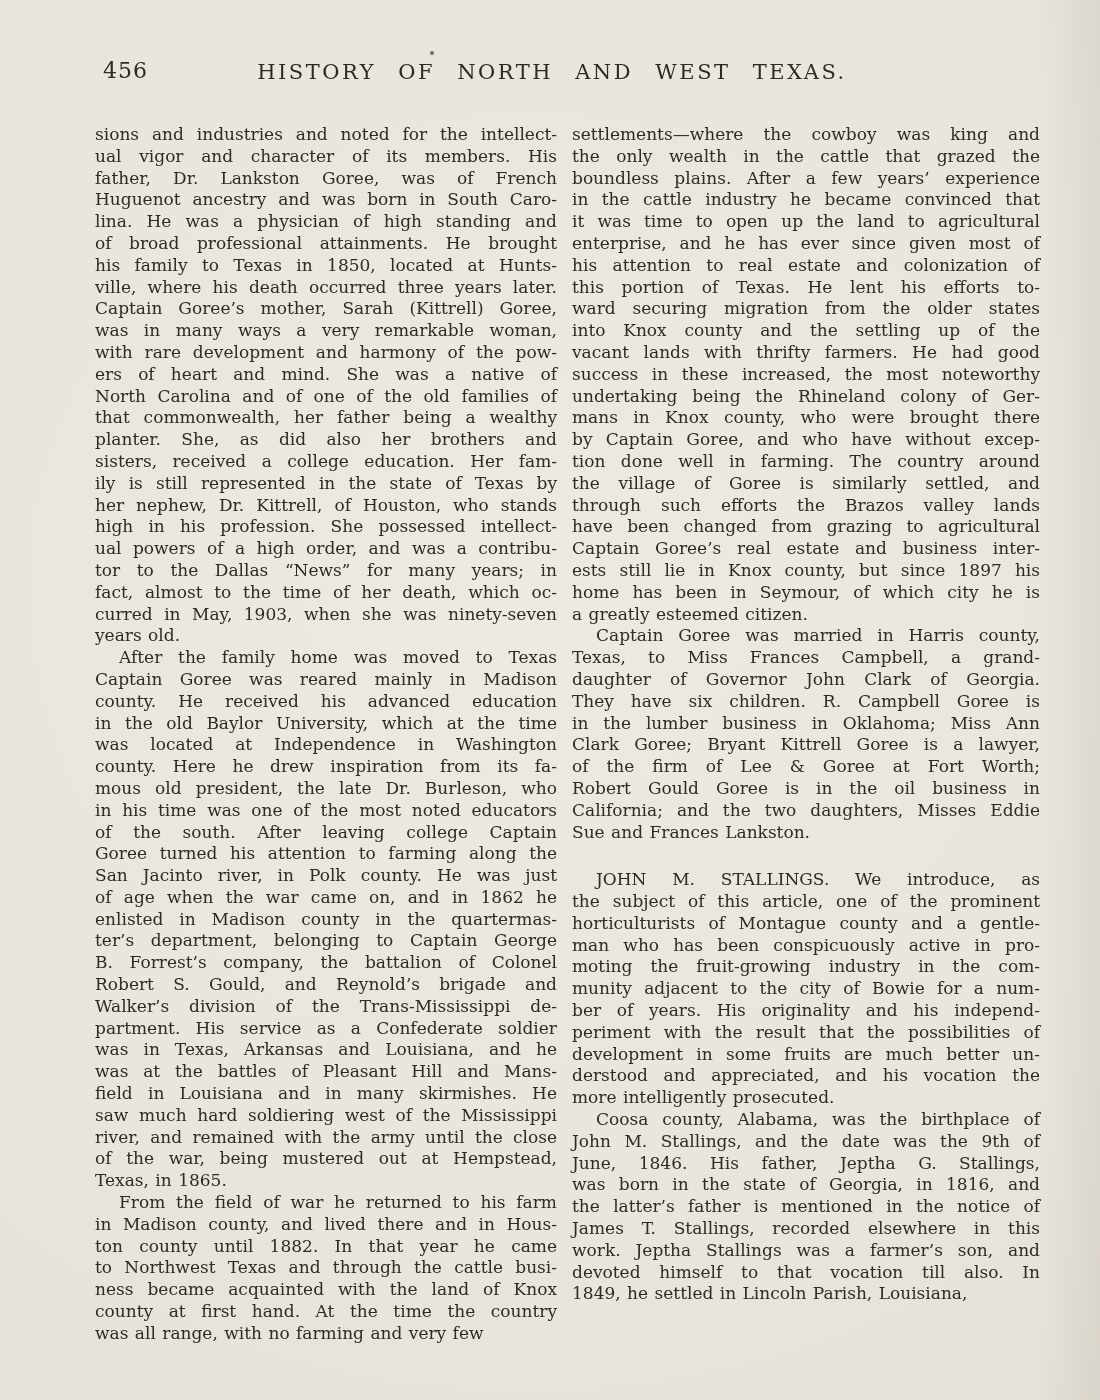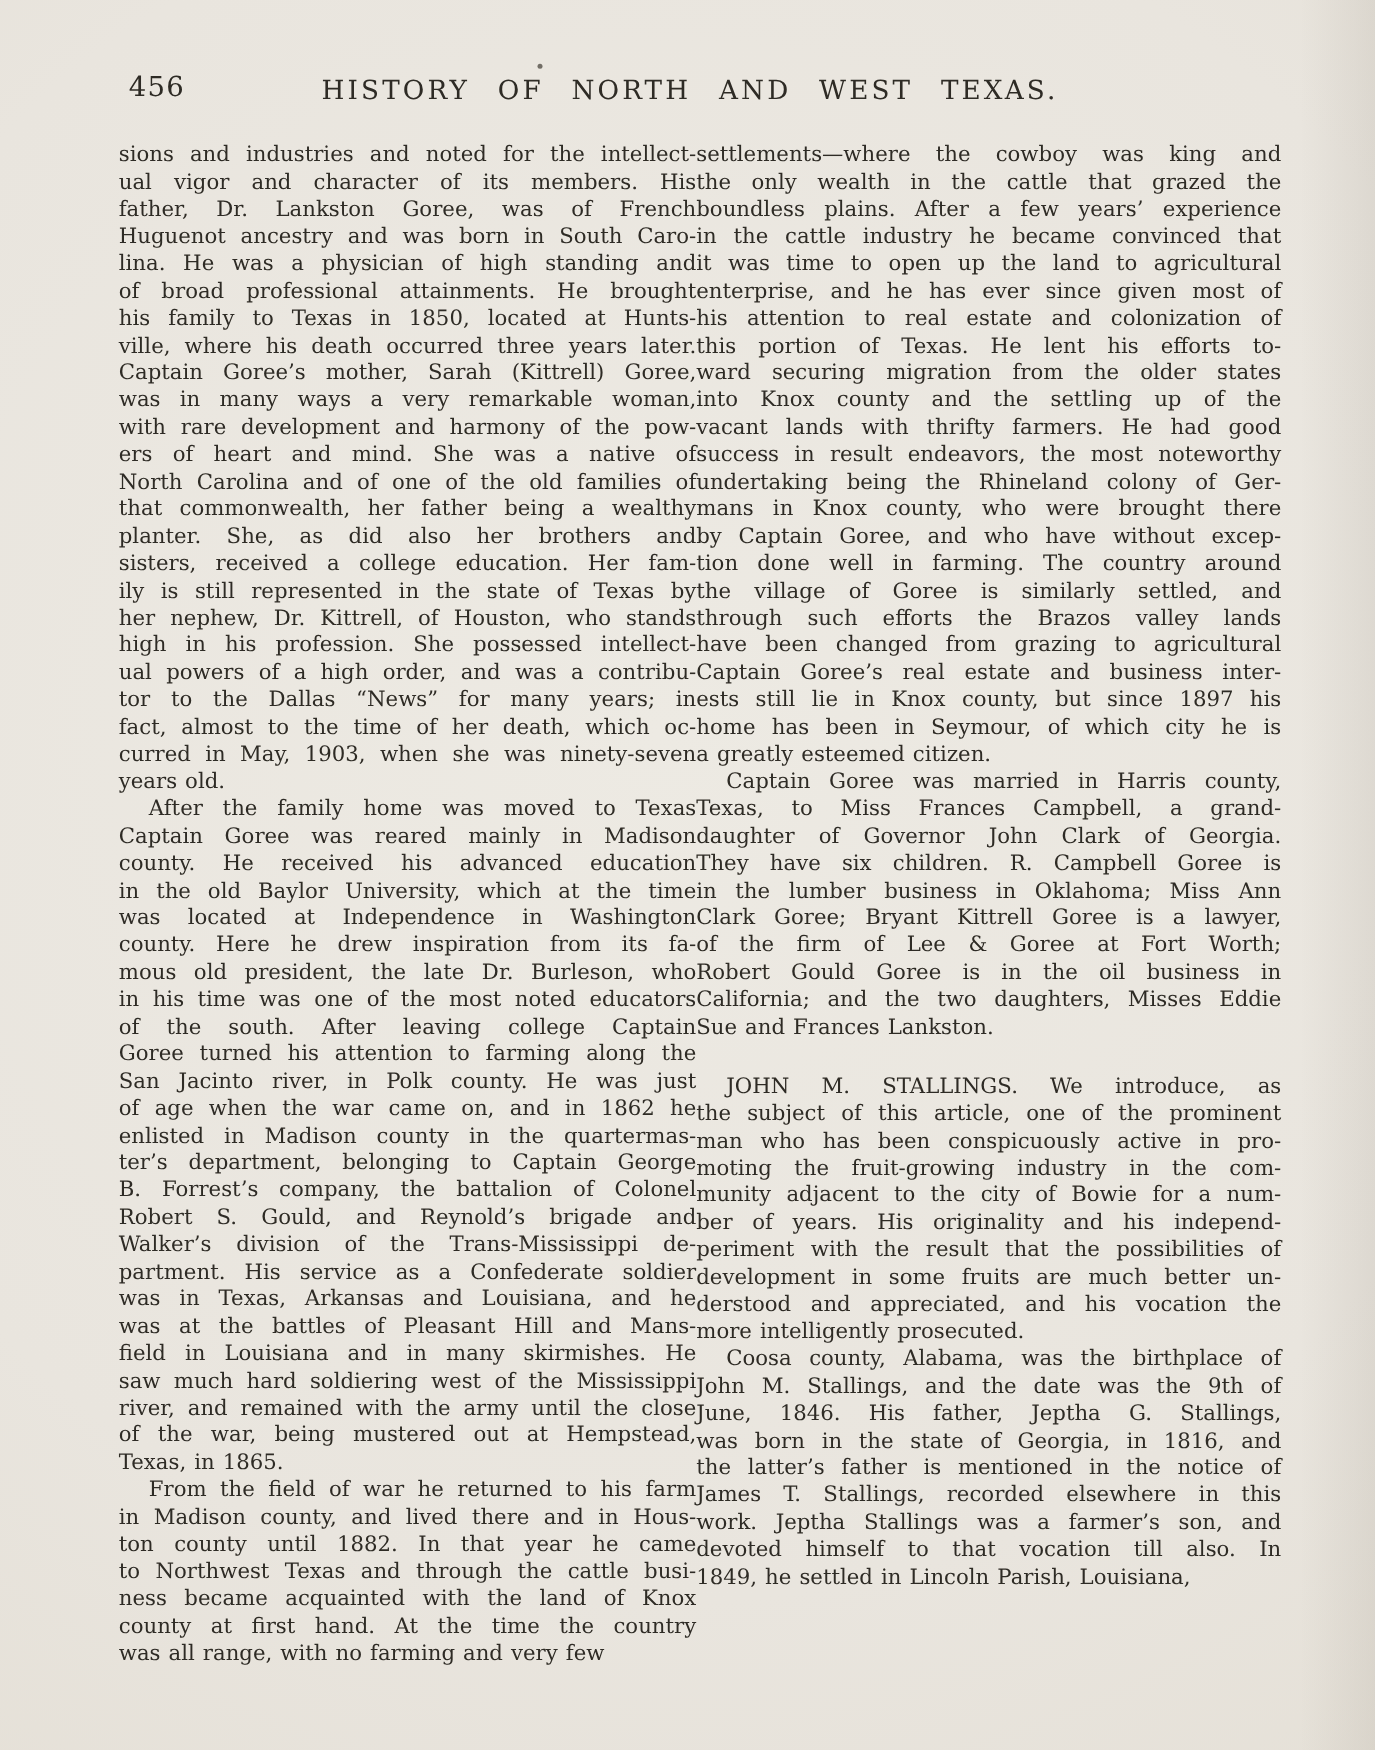--- a/index.html
+++ b/index.html
@@ -47,23 +47,24 @@
     left: 430px;
     top: 51px;
     width: 4px;
     height: 4px;
     border-radius: 50%;
     background: #4a463e;
     opacity: 0.75;
   }
   .columns {
     position: absolute;
-    top: 114px;
+    top: 124px;
     left: 95px;
     display: flex;
+    gap: 15px;
   }
   .column {
     font-size: 17px;
     line-height: 21.8px;
   }
   .col-left  { width: 462px; }
   .col-right { width: 468px; }
   .paragraph { margin: 0; }
   .paragraph.space-before { margin-top: 26px; }
   .line {
@@ -153,21 +154,21 @@
           <div class="line">the only wealth in the cattle that grazed the</div>
           <div class="line">boundless plains.  After a few years’ experience</div>
           <div class="line">in the cattle industry he became convinced that</div>
           <div class="line">it was time to open up the land to agricultural</div>
           <div class="line">enterprise, and he has ever since given most of</div>
           <div class="line">his attention to real estate and colonization of</div>
           <div class="line">this portion of Texas.  He lent his efforts to-</div>
           <div class="line">ward securing migration from the older states</div>
           <div class="line">into Knox county and the settling up of the</div>
           <div class="line">vacant lands with thrifty farmers.  He had good</div>
-          <div class="line">success in result endeavors, the most noteworthy</div>
+          <div class="line">success in these increased, the most noteworthy</div>
           <div class="line">undertaking being the Rhineland colony of Ger-</div>
           <div class="line">mans in Knox county, who were brought there</div>
           <div class="line">by Captain Goree, and who have without excep-</div>
           <div class="line">tion done well in farming.  The country around</div>
           <div class="line">the village of Goree is similarly settled, and</div>
           <div class="line">through such efforts the Brazos valley lands</div>
           <div class="line">have been changed from grazing to agricultural</div>
           <div class="line">Captain Goree’s real estate and business inter-</div>
           <div class="line">ests still lie in Knox county, but since 1897 his</div>
           <div class="line">home has been in Seymour, of which city he is</div>
@@ -181,20 +182,21 @@
           <div class="line">in the lumber business in Oklahoma; Miss Ann</div>
           <div class="line">Clark Goree; Bryant Kittrell Goree is a lawyer,</div>
           <div class="line">of the firm of Lee &amp; Goree at Fort Worth;</div>
           <div class="line">Robert Gould Goree is in the oil business in</div>
           <div class="line">California; and the two daughters, Misses Eddie</div>
           <div class="line last">Sue and Frances Lankston.</div>
         </div>
         <div class="paragraph space-before">
           <div class="line indent">JOHN M. STALLINGS.  We introduce, as</div>
           <div class="line">the subject of this article, one of the prominent</div>
+          <div class="line">horticulturists of Montague county and a gentle-</div>
           <div class="line">man who has been conspicuously active in pro-</div>
           <div class="line">moting the fruit-growing industry in the com-</div>
           <div class="line">munity adjacent to the city of Bowie for a num-</div>
           <div class="line">ber of years.  His originality and his independ-</div>
           <div class="line">periment with the result that the possibilities of</div>
           <div class="line">development in some fruits are much better un-</div>
           <div class="line">derstood and appreciated, and his vocation the</div>
           <div class="line last">more intelligently prosecuted.</div>
         </div>
         <div class="paragraph">

